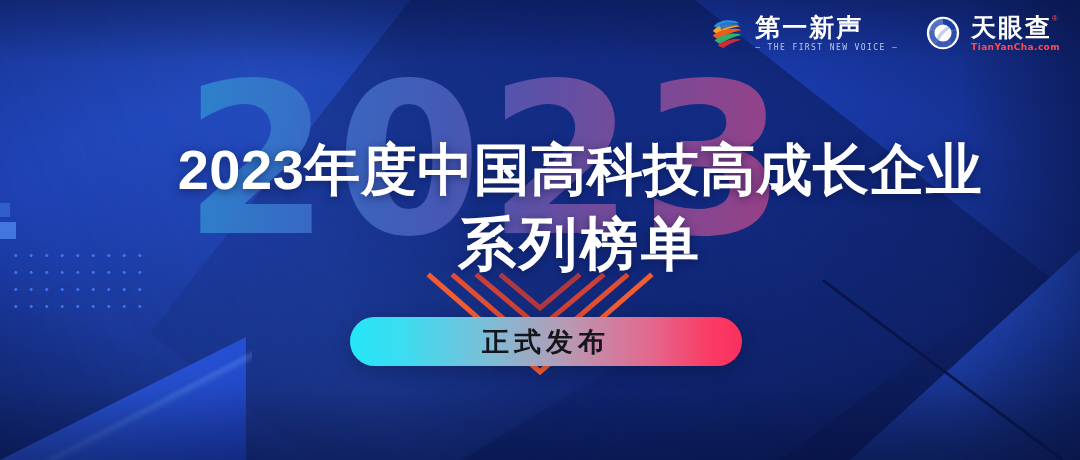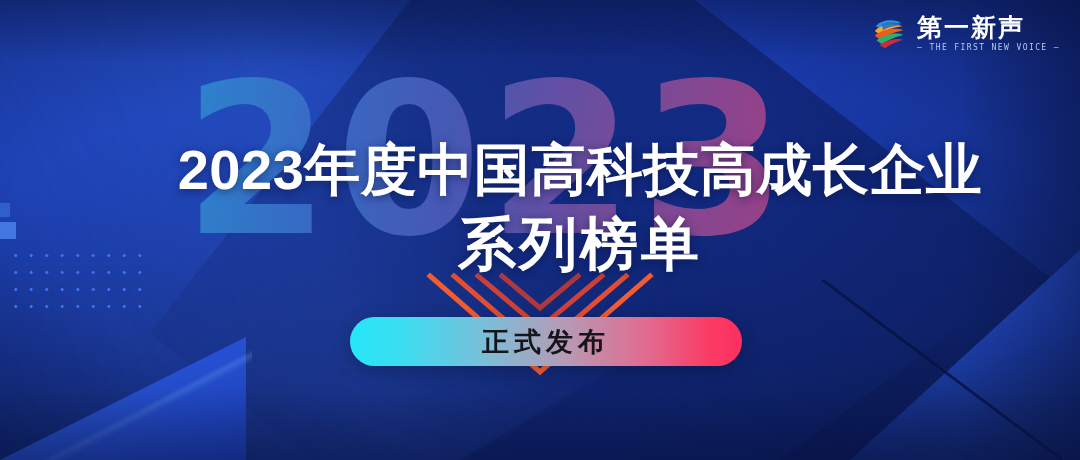--- a/index.html
+++ b/index.html
@@ -378,20 +378,41 @@
           <path d="M10 33 C17 27, 30 25, 35 27 C29 29, 20 32, 16 36 Z" fill="#cf2a3a"></path>
           <path d="M12 11 C20 7, 30 9, 33 12 C26 12, 18 14, 14 17 Z" fill="#1f6fc9" opacity="0.85"></path>
         </svg>
       </span>
       <span class="logo-text">
         <span class="logo-cn">第一新声</span>
         <span class="logo-sub-fv">— THE FIRST NEW VOICE —</span>
       </span>
     </div>
 
+    <div class="logo">
+      <span class="logo-mark">
+        <svg viewBox="0 0 40 40" width="38" height="38">
+          <circle cx="20" cy="20" r="17" fill="#ffffff"></circle>
+          <path d="M20 5 A15 15 0 0 1 34 16 L20 20 Z" fill="#1b3fa8"></path>
+          <path d="M34 16 A15 15 0 0 1 29 32 L20 20 Z" fill="#1b3fa8" opacity="0.92"></path>
+          <path d="M29 32 A15 15 0 0 1 11 32 L20 20 Z" fill="#1b3fa8" opacity="0.86"></path>
+          <path d="M11 32 A15 15 0 0 1 6 16 L20 20 Z" fill="#1b3fa8" opacity="0.8"></path>
+          <path d="M6 16 A15 15 0 0 1 20 5 L20 20 Z" fill="#1b3fa8" opacity="0.74"></path>
+          <circle cx="20" cy="20" r="9" fill="#ffffff"></circle>
+          <path d="M13 26 C16 18, 24 12, 32 11 C26 16, 19 21, 15 29 Z" fill="#1b3fa8" opacity="0.25"></path>
+        </svg>
+      </span>
+      <span class="logo-text">
+        <span class="tyc-cn-wrap">
+          <span class="logo-cn">天眼查</span>
+          <span class="logo-tm">®</span>
+        </span>
+        <span class="logo-sub-tyc">TianYanCha.com</span>
+      </span>
+    </div>
 
   </div>
 
   <div class="title-block">
     <div class="title-line line1">2023年度中国高科技高成长企业</div>
     <div class="title-line line2">系列榜单</div>
   </div>
 
   <div class="pill">
     <span class="pill-label">正式发布</span>

